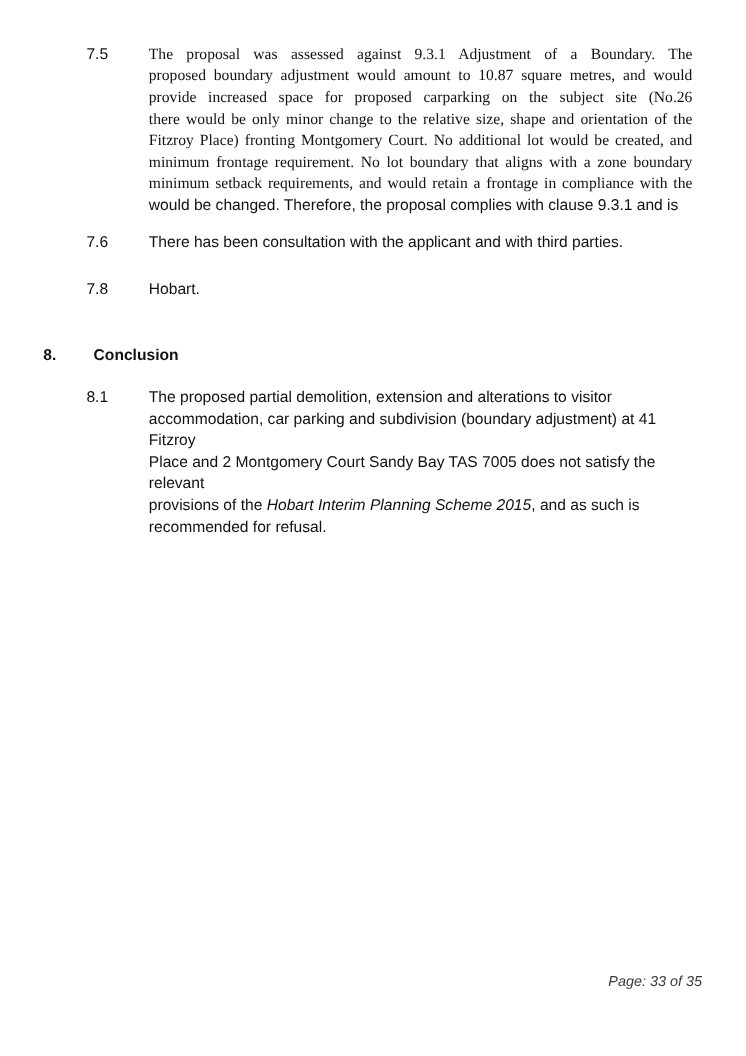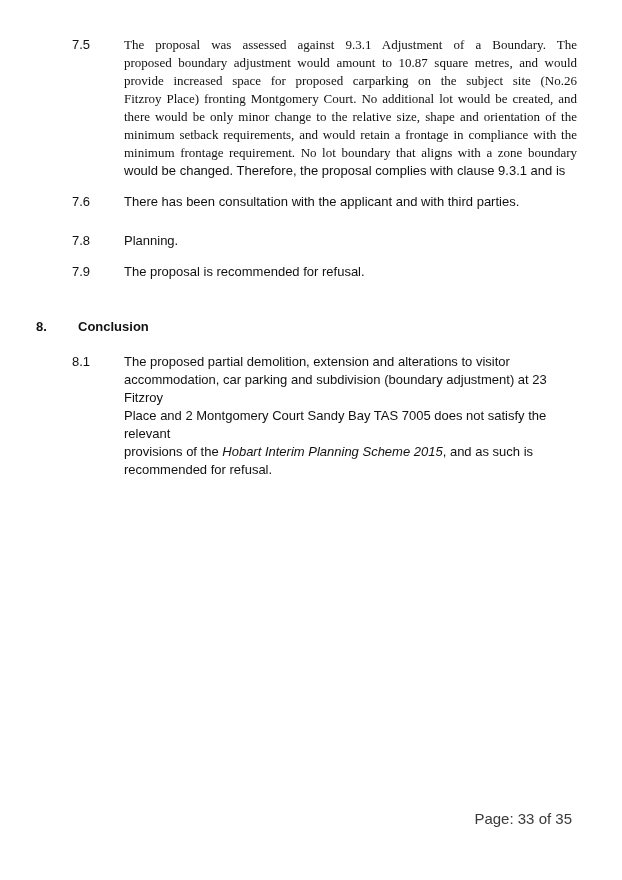--- a/index.html
+++ b/index.html
@@ -51,79 +51,74 @@
     margin-bottom: 17px;
     font-weight: bold;
   }
   .heading .hnum {
     flex: none;
     width: 42px;
   }
   .footer {
     position: absolute;
     top: 813px;
-    right: 50px;
-    font-size: 15px;
+    right: 37px;
+    font-size: 12px;
     line-height: 11px;
     color: #3a3a3a;
+    font-style: italic;
   }
   em { }
 </style>
 </head>
 <body>
 
 <div class="page">
 
   <div class="item justify">
     <div class="num">7.5</div>
     <div class="body">
         <div class="line">The proposal was assessed against 9.3.1 Adjustment of a Boundary. The</div>
         <div class="line">proposed boundary adjustment would amount to 10.87 square metres, and would</div>
         <div class="line">provide increased space for proposed carparking on the subject site (No.26</div>
+        <div class="line">there would be only minor change to the relative size, shape and orientation of the</div>
         <div class="line">Fitzroy Place) fronting Montgomery Court. No additional lot would be created, and</div>
-        <div class="line">there would be only minor change to the relative size, shape and orientation of the</div>
+        <div class="line">minimum frontage requirement. No lot boundary that aligns with a zone boundary</div>
         <div class="line">minimum setback requirements, and would retain a frontage in compliance with the</div>
-        <div class="line">minimum frontage requirement. No lot boundary that aligns with a zone boundary</div>
         <div class="line">would be changed. Therefore, the proposal complies with clause 9.3.1 and is</div>
       </div>
   </div>
 
   <div class="item gap-lg">
     <div class="num">7.6</div>
     <div class="body">
         <div class="line">There has been consultation with the applicant and with third parties.</div>
       </div>
   </div>
 
 
   <div class="item justify">
     <div class="num">7.8</div>
     <div class="body">
-        <div class="line">Planning.</div>
+        <div class="line">Hobart.</div>
       </div>
   </div>
 
-  <div class="item">
-    <div class="num">7.9</div>
-    <div class="body">
-        <div class="line">The proposal is recommended for refusal.</div>
-      </div>
-  </div>
 
   <div class="heading">
     <div class="hnum">8.</div>
     <div class="htitle">Conclusion</div>
   </div>
 
   <div class="item">
     <div class="num">8.1</div>
     <div class="body">
       <div>
           <div class="line">The proposed partial demolition, extension and alterations to visitor</div>
-          <div class="line">accommodation, car parking and subdivision (boundary adjustment) at 23 Fitzroy</div>
+          <div class="line">accommodation, car parking and subdivision (boundary adjustment) at 41 Fitzroy</div>
           <div class="line">Place and 2 Montgomery Court Sandy Bay TAS 7005 does not satisfy the relevant</div>
         </div>
       <div class="line"><span>provisions of the </span><em>Hobart Interim Planning Scheme 2015</em><span>, and as such is</span></div>
       <div class="line">recommended for refusal.</div>
     </div>
   </div>
 
   <div class="footer">Page: 33 of 35</div>
 
 </div>

